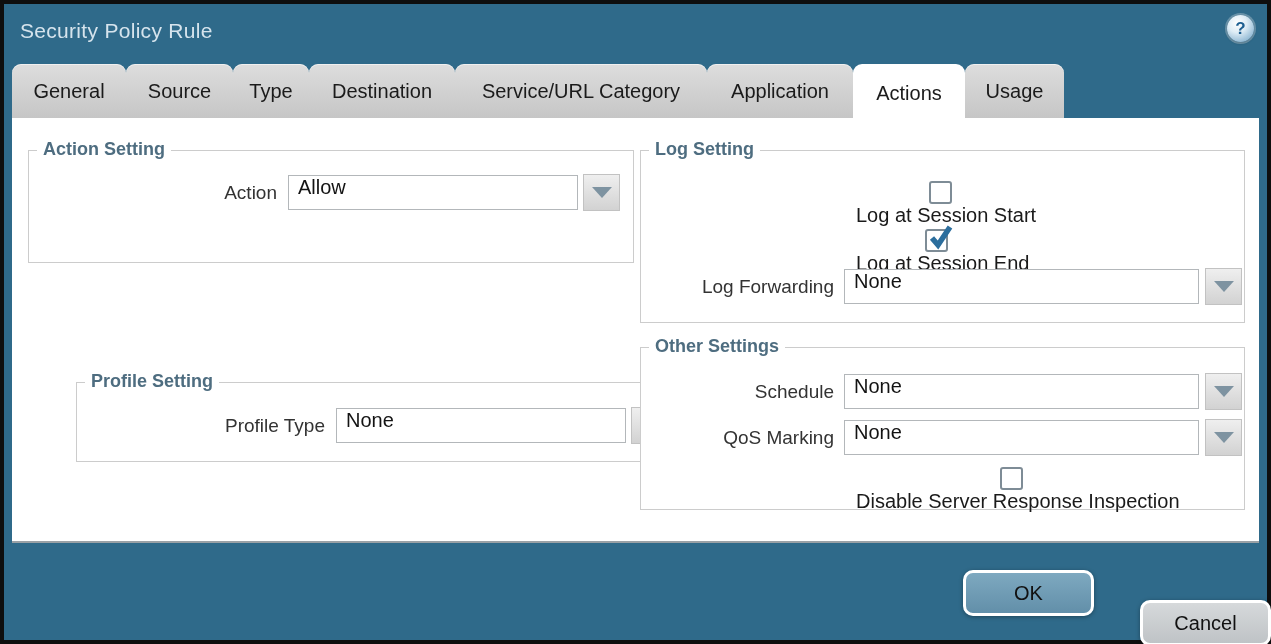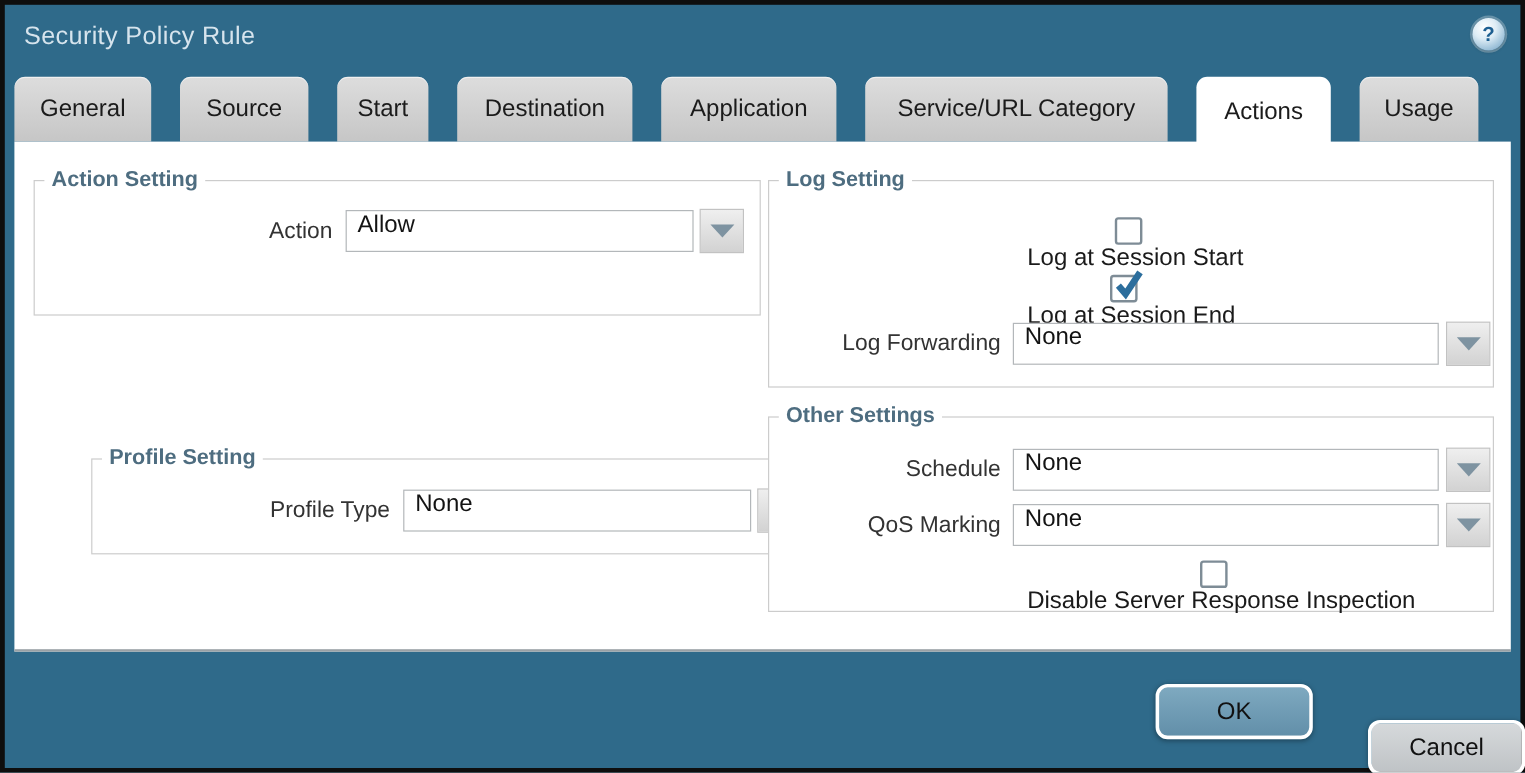--- a/index.html
+++ b/index.html
@@ -18,21 +18,21 @@
   .help{
     position:absolute;left:1223px;top:11px;width:27px;height:27px;
     border-radius:50%;
     background:radial-gradient(circle at 38% 30%,#ffffff 0%,#ddecf5 38%,#9dc1d9 72%,#6f9dbe 100%);
     box-shadow:0 0 0 2px rgba(255,255,255,.28),0 1px 3px rgba(0,0,0,.35);
     display:flex;align-items:center;justify-content:center;
     color:#1d5f91;font-weight:bold;font-size:17px;cursor:pointer;
   }
 
   
-  .tabs{position:absolute;left:8px;top:60px;height:54px;display:flex;gap:24px;}
+  .tabs{position:absolute;left:8px;top:60px;height:54px;display:flex;gap:0;}
   .tab{
     height:54px;border-radius:9px 9px 0 0;
     background:linear-gradient(to bottom,#dddddd 0%,#c6c6c6 100%);
     box-shadow:inset 0 1px 0 rgba(255,255,255,.55);
     color:#1b1b1b;font-size:20px;
     display:flex;align-items:center;justify-content:center;
     cursor:pointer;white-space:nowrap;
   }
   .tab.active{
     background:#ffffff;height:58px;z-index:3;box-shadow:none;
@@ -100,24 +100,24 @@
 <body>
 
 <div class="window">
 
   <div class="title">Security Policy Rule</div>
   <div class="help">?</div>
 
   <div class="tabs">
     <div class="tab" style="width:114px">General</div>
     <div class="tab" style="width:107px">Source</div>
-    <div class="tab" style="width:76px">Start</div>
+    <div class="tab" style="width:76px">Type</div>
     <div class="tab" style="width:146px">Destination</div>
+    <div class="tab" style="width:252px">Service/URL Category</div>
     <div class="tab" style="width:146px">Application</div>
-    <div class="tab" style="width:252px">Service/URL Category</div>
     <div class="tab active" style="width:112px">Actions</div>
     <div class="tab" style="width:99px">Usage</div>
   </div>
 
   <div class="panel">
 
     <div class="groupbox" style="left:16px;top:32px;width:606px;height:113px;">
       <div class="legend">Action Setting</div>
       <div class="fieldlabel" style="left:0;top:24px;width:248px;">Action</div>
       <div class="combo" style="left:259px;top:24px;width:290px;">

